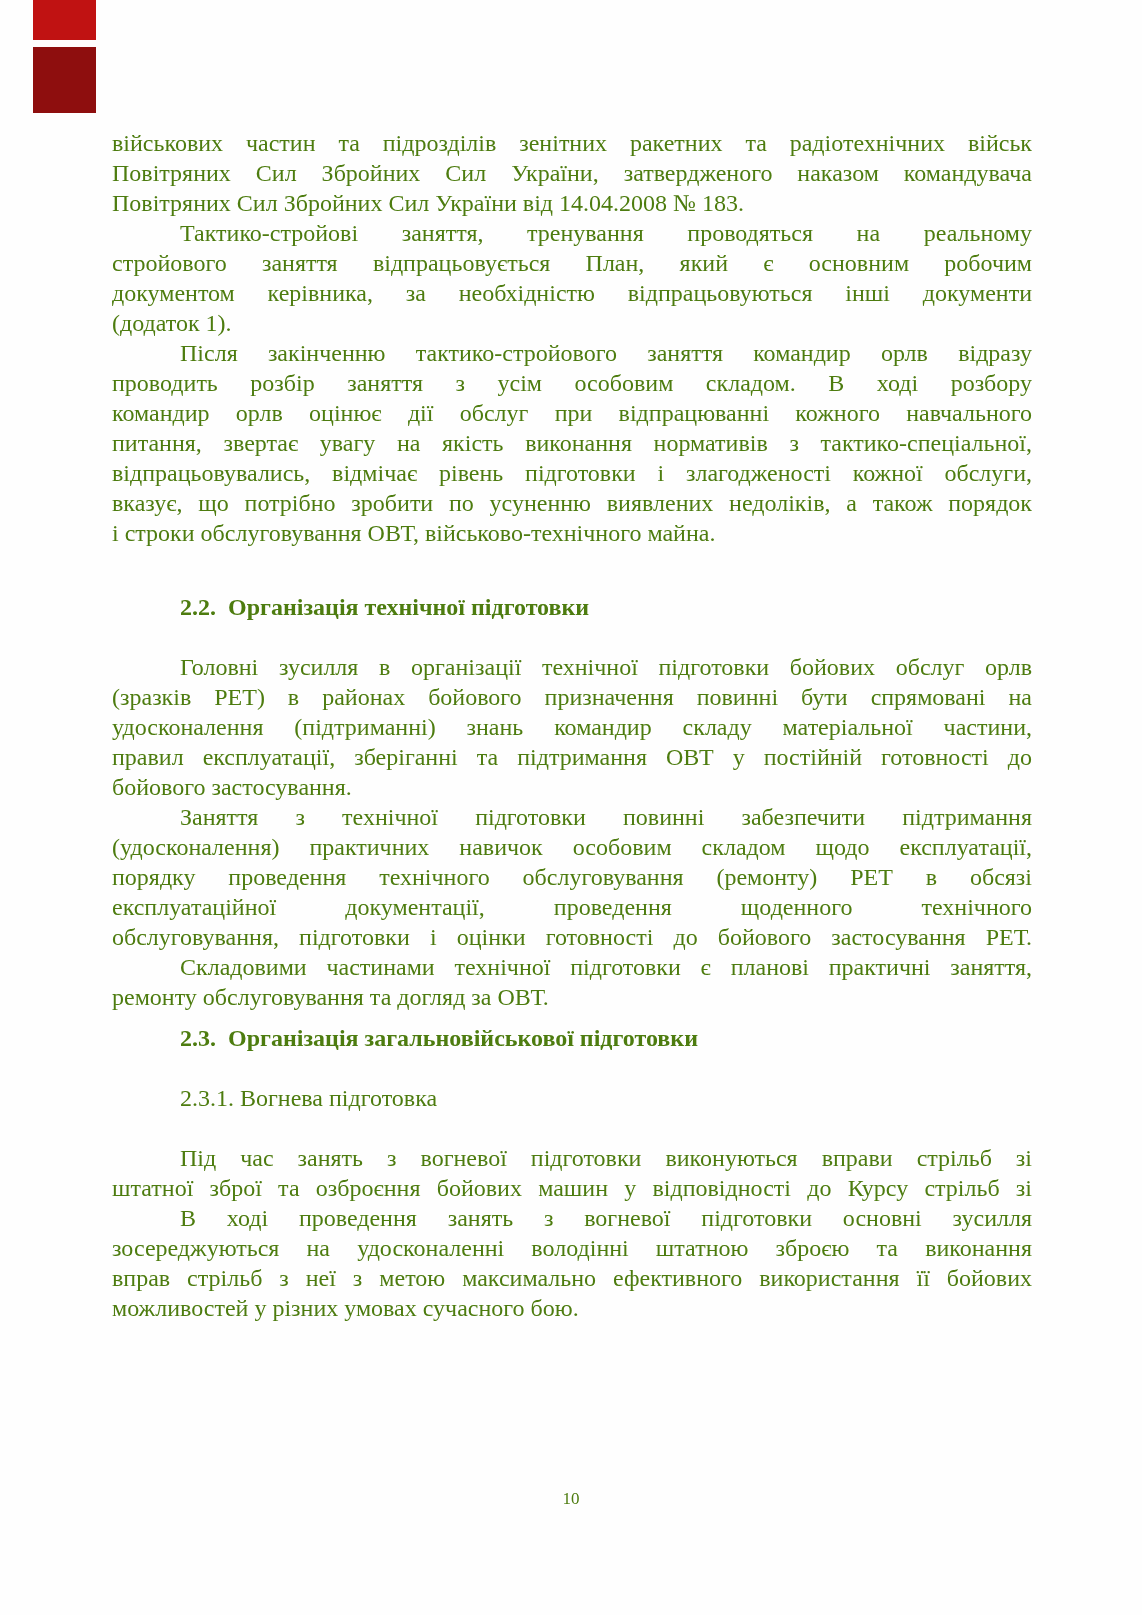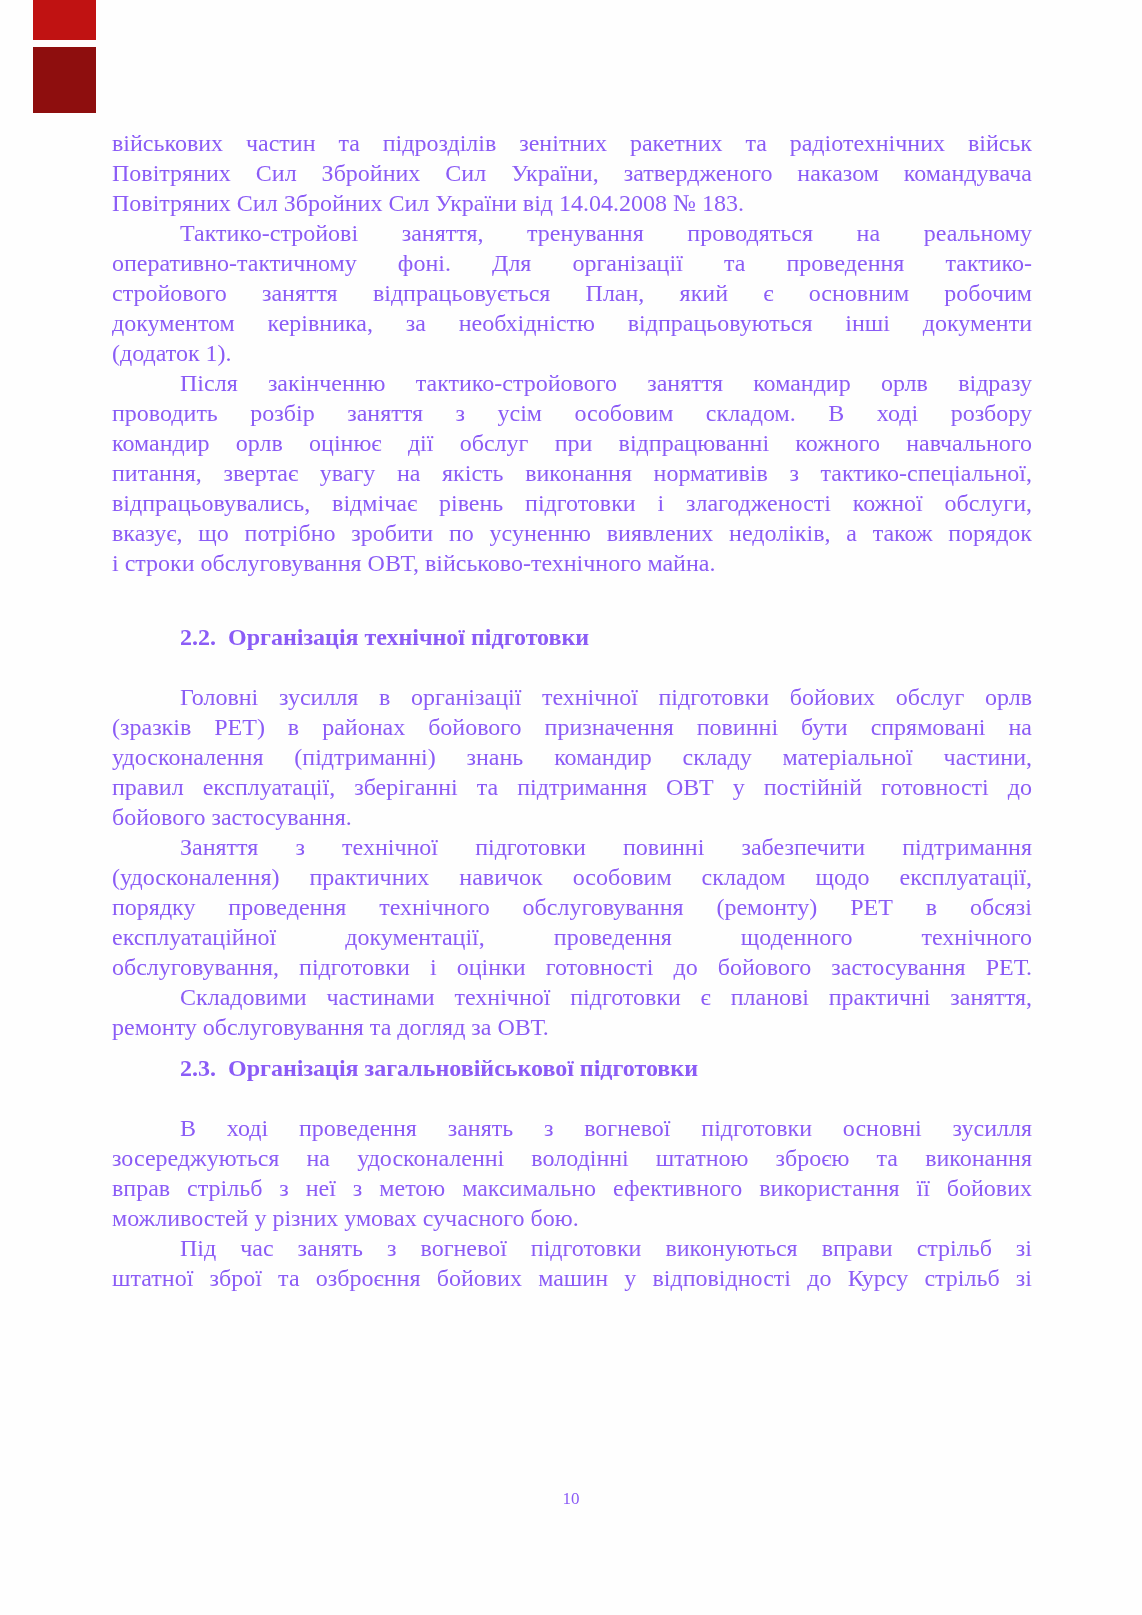--- a/index.html
+++ b/index.html
@@ -7,21 +7,21 @@
     padding: 0;
     background: #ffffff;
   }
   .page {
     position: relative;
     width: 1142px;
     height: 1615px;
     background: #fefefe;
     overflow: hidden;
     font-family: "Liberation Serif", "DejaVu Serif", serif;
-    color: #8b5cf6;
+    color: #4d7c0f;
   }
   
   .scan-mark {
     position: absolute;
     left: 33px;
     width: 63px;
   }
   .scan-mark.top { top: 0; height: 40px; }
   .scan-mark.bottom { top: 47px; height: 66px; }
 
@@ -79,21 +79,20 @@
   <div class="scan-mark bottom" style="background: rgb(142, 14, 14);"></div>
 
   <div class="text-column">
       <div class="para block-0">
         <div class="line">військових частин та підрозділів зенітних ракетних та радіотехнічних військ</div>
         <div class="line">Повітряних Сил Збройних Сил України, затвердженого наказом командувача</div>
         <div class="line last">Повітряних Сил Збройних Сил України від 14.04.2008 № 183.</div>
       </div>
       <div class="para block-1">
         <div class="line first-indent">Тактико-стройові заняття, тренування проводяться на реальному</div>
-        <div class="line">оперативно-тактичному фоні. Для організації та проведення тактико-</div>
         <div class="line">стройового заняття відпрацьовується План, який є основним робочим</div>
         <div class="line">документом керівника, за необхідністю відпрацьовуються інші документи</div>
         <div class="line last">(додаток 1).</div>
       </div>
       <div class="para block-2">
         <div class="line first-indent">Після закінченню тактико-стройового заняття командир орлв відразу</div>
         <div class="line">проводить розбір заняття з усім особовим складом. В ході розбору</div>
         <div class="line">командир орлв оцінює дії обслуг при відпрацюванні кожного навчального</div>
         <div class="line">питання, звертає увагу на якість виконання нормативів з тактико-спеціальної,</div>
         <div class="line">відпрацьовувались, відмічає рівень підготовки і злагодженості кожної обслуги,</div>
@@ -113,26 +112,27 @@
         <div class="line">(удосконалення) практичних навичок особовим складом щодо експлуатації,</div>
         <div class="line">порядку проведення технічного обслуговування (ремонту) РЕТ в обсязі</div>
         <div class="line">експлуатаційної документації, проведення щоденного технічного</div>
         <div class="line">обслуговування, підготовки і оцінки готовності до бойового застосування РЕТ.</div>
       </div>
       <div class="para block-7">
         <div class="line first-indent">Складовими частинами технічної підготовки є планові практичні заняття,</div>
         <div class="line last">ремонту обслуговування та догляд за ОВТ.</div>
       </div>
       <div class="heading block-8">2.3.  Організація загальновійськової підготовки</div>
+      <div class="heading block-9 sub">2.3.1. Вогнева підготовка</div>
+      <div class="para block-11">
+        <div class="line first-indent">Під час занять з вогневої підготовки виконуються вправи стрільб зі</div>
+        <div class="line">штатної зброї та озброєння бойових машин у відповідності до Курсу стрільб зі</div>
+      </div>
       <div class="para block-10">
         <div class="line first-indent">В ході проведення занять з вогневої підготовки основні зусилля</div>
         <div class="line">зосереджуються на удосконаленні володінні штатною зброєю та виконання</div>
         <div class="line">вправ стрільб з неї з метою максимально ефективного використання її бойових</div>
         <div class="line last">можливостей у різних умовах сучасного бою.</div>
-      </div>
-      <div class="para block-11">
-        <div class="line first-indent">Під час занять з вогневої підготовки виконуються вправи стрільб зі</div>
-        <div class="line">штатної зброї та озброєння бойових машин у відповідності до Курсу стрільб зі</div>
       </div>
     </div>
 
   <div class="page-number">10</div>
 </div>
 
 </body></html>

